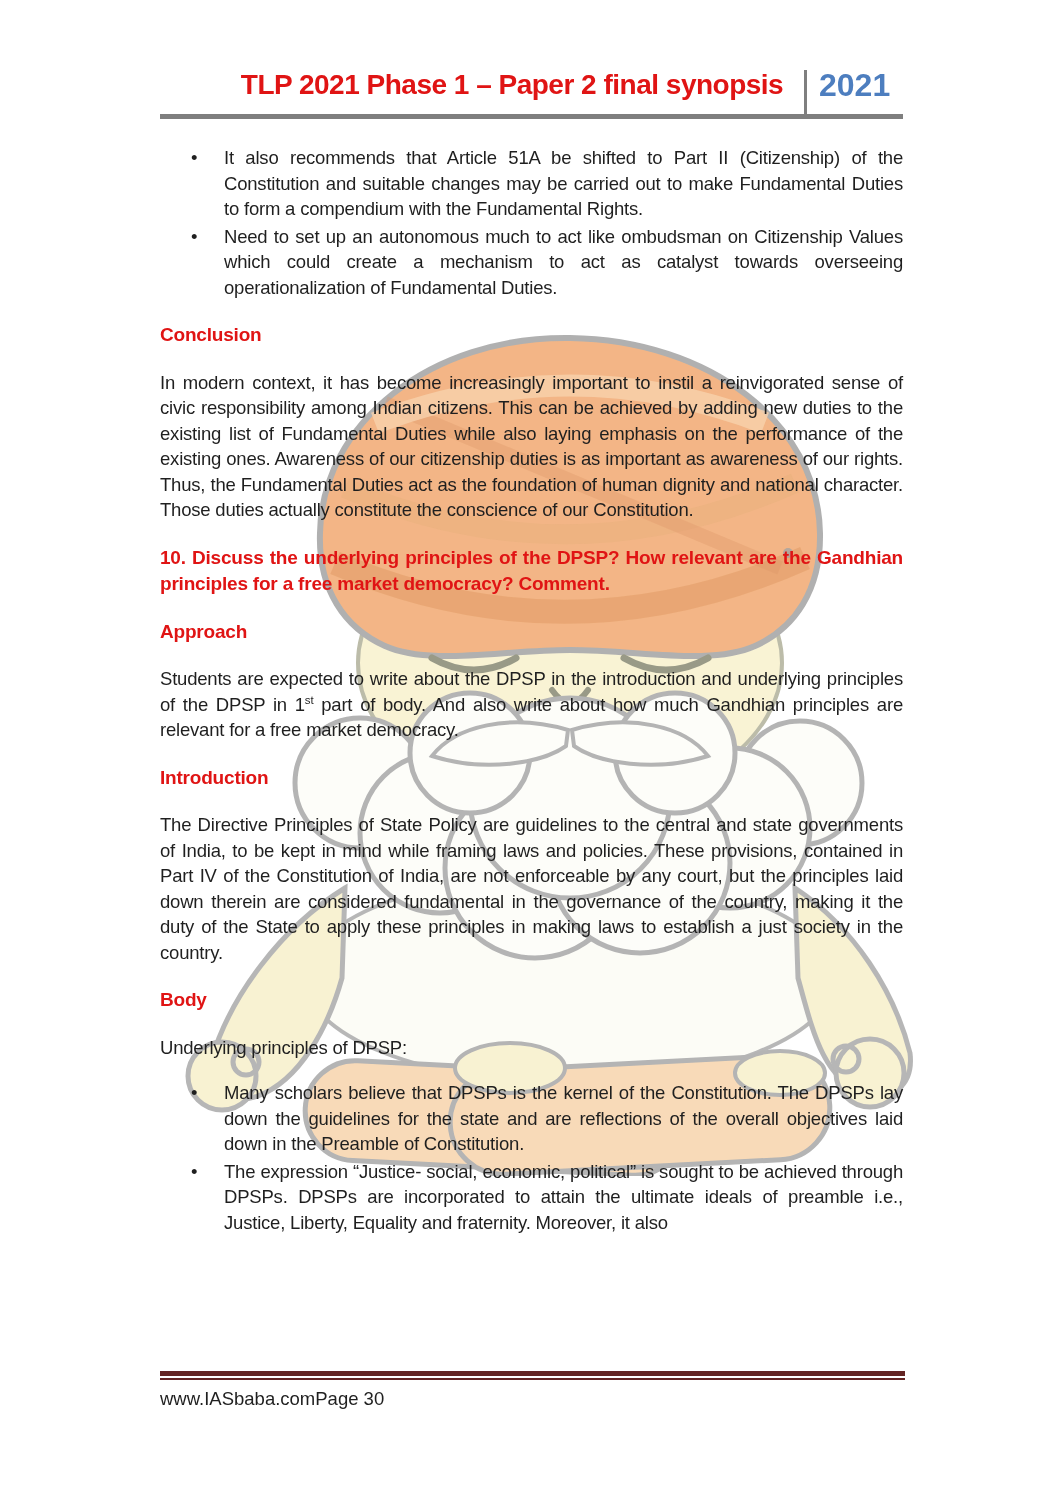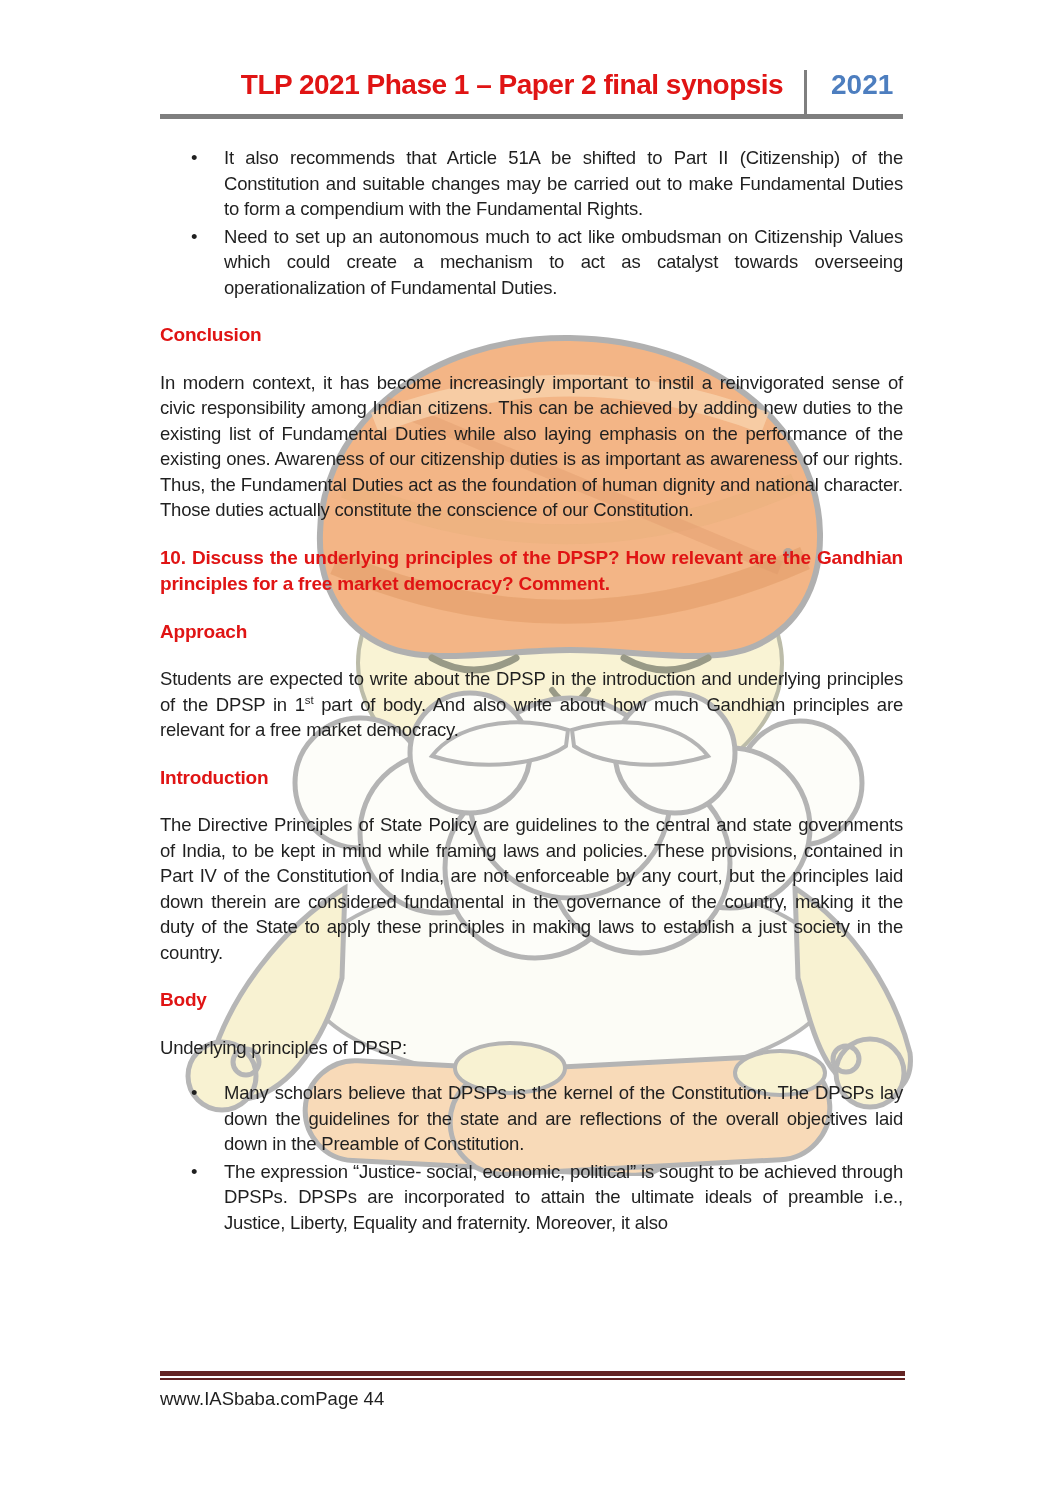--- a/index.html
+++ b/index.html
@@ -51,22 +51,22 @@
     padding-left: 60px;
   }
   .header-divider {
     width: 3px;
     align-self: stretch;
     margin-top: 14px;
     background: #7f7f7f;
   }
   .header-year {
     width: 96px;
-    padding-left: 24px;
-    font-size: 28px;
+    padding-left: 12px;
+    font-size: 32px;
     font-weight: bold;
     color: #4d7ebf;
   }
   .header-rule { height: 5px; background: #7f7f7f; }
 
   
   .main { padding-top: 6px; font-size: 18.5px; line-height: 25.5px; letter-spacing: -0.2px; }
   .main p { text-align: justify; margin: 20px 0; }
   .main h3 {
     font-size: 19px;
@@ -195,17 +195,17 @@
       </ul>
 
     </div>
   </div>
 
   <div class="footer">
     <div class="footer-rule-thick"></div>
     <div class="footer-rule-thin"></div>
     <div class="footer-row">
       <span>www.IASbaba.com</span>
-      <span>Page 44</span>
+      <span>Page 30</span>
     </div>
   </div>
 
 </div>
 
 </body></html>

